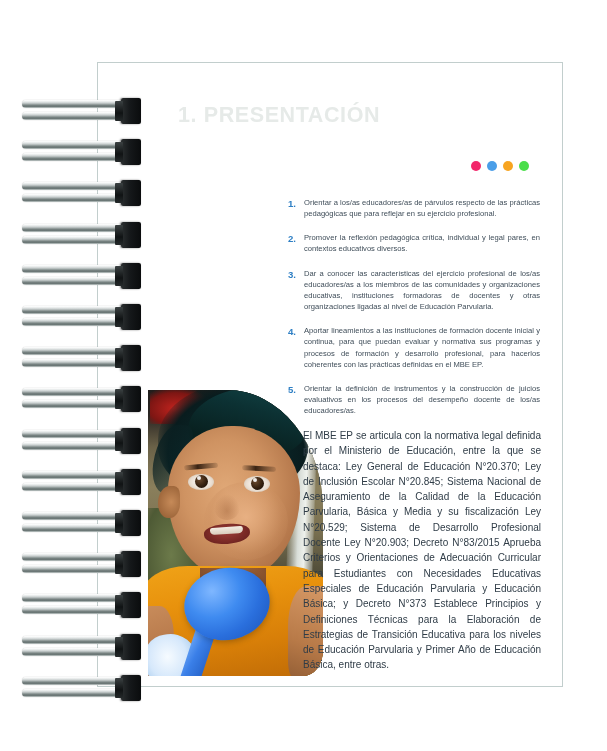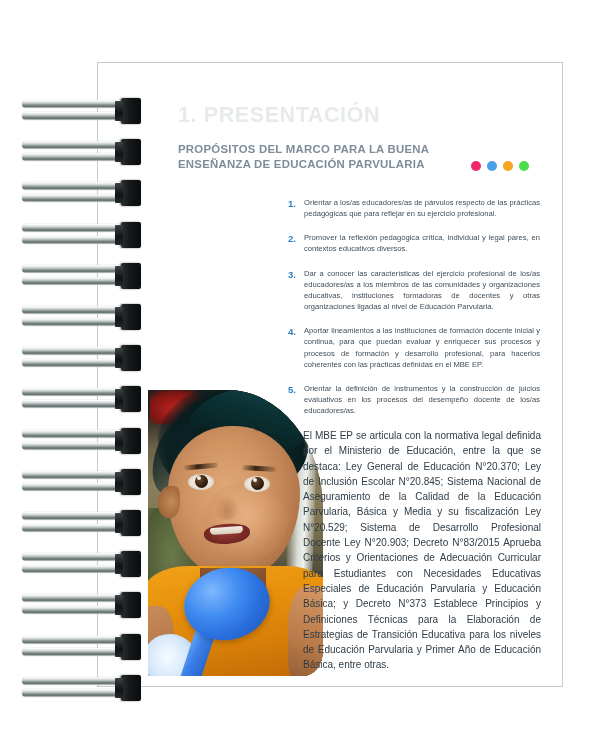--- a/index.html
+++ b/index.html
@@ -328,21 +328,20 @@
 </style>
 </head>
 <body>
 
 <div class="stage">
 
   <div class="page-sheet"></div>
 
   <div class="hdr">
     <div class="hdr-title">1. PRESENTACIÓN</div>
-    <div class="hdr-sub">PROPÓSITOS DEL MARCO PARA LA BUENA ENSEÑANZA DE EDUCACIÓN PARVULARIA</div>
     <div class="dots">
         <span class="dot" style="background: rgb(242, 39, 107);"></span>
         <span class="dot" style="background: rgb(74, 158, 232);"></span>
         <span class="dot" style="background: rgb(247, 164, 32);"></span>
         <span class="dot" style="background: rgb(74, 222, 74);"></span>
       </div>
   </div>
 
   <div class="list">
       <div class="li">
@@ -352,21 +351,21 @@
       <div class="li">
         <div class="li-num">2.</div>
         <div class="li-txt">Promover la reflexión pedagógica crítica, individual y legal pares, en contextos educativos diversos.</div>
       </div>
       <div class="li">
         <div class="li-num">3.</div>
         <div class="li-txt">Dar a conocer las características del ejercicio profesional de los/as educadores/as a los miembros de las comunidades y organizaciones educativas, instituciones formadoras de docentes y otras organizaciones ligadas al nivel de Educación Parvularia.</div>
       </div>
       <div class="li">
         <div class="li-num">4.</div>
-        <div class="li-txt">Aportar lineamientos a las instituciones de formación docente inicial y continua, para que puedan evaluar y enriquecer sus procesos y procesos de formación y desarrollo profesional, para hacerlos coherentes con las prácticas definidas en el MBE EP.</div>
+        <div class="li-txt">Aportar lineamientos a las instituciones de formación docente inicial y continua, para que puedan evaluar y normativa sus programas y procesos de formación y desarrollo profesional, para hacerlos coherentes con las prácticas definidas en el MBE EP.</div>
       </div>
       <div class="li">
         <div class="li-num">5.</div>
         <div class="li-txt">Orientar la definición de instrumentos y la construcción de juicios evaluativos en los procesos del desempeño docente de los/as educadores/as.</div>
       </div>
     </div>
 
   <div class="photo-wrap">
     <div class="photo">
       <div class="bg-blur"></div>

